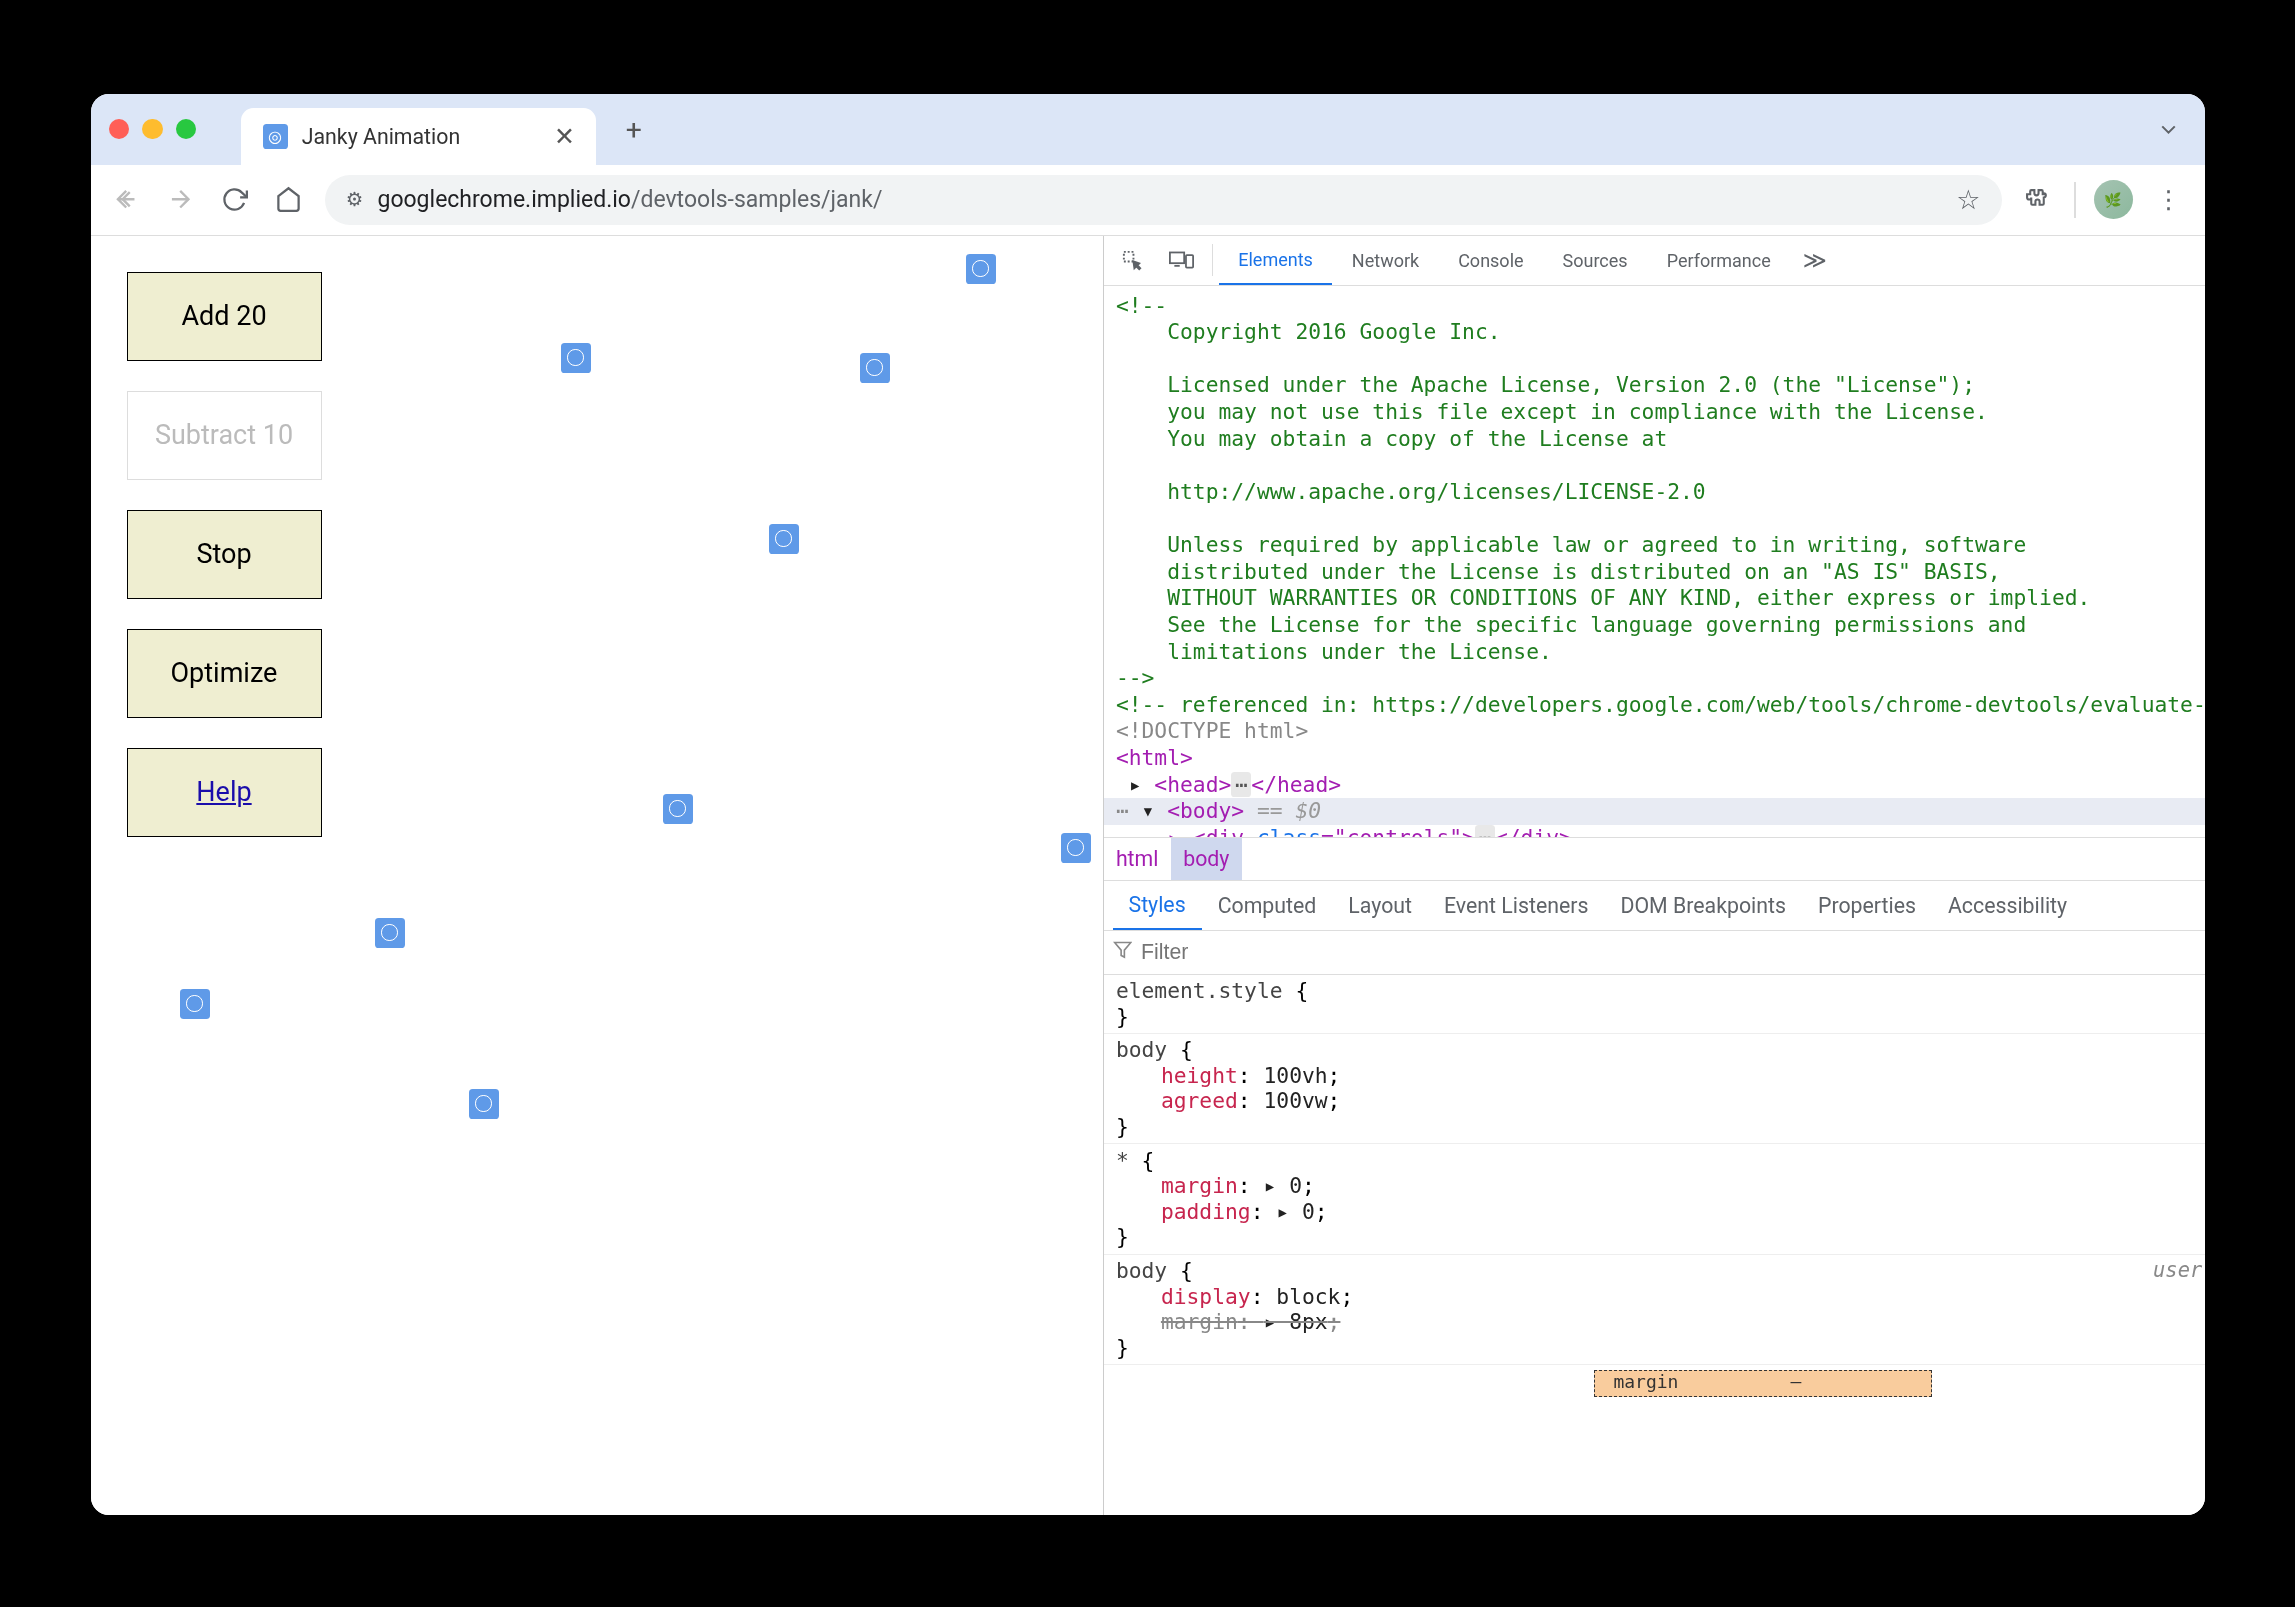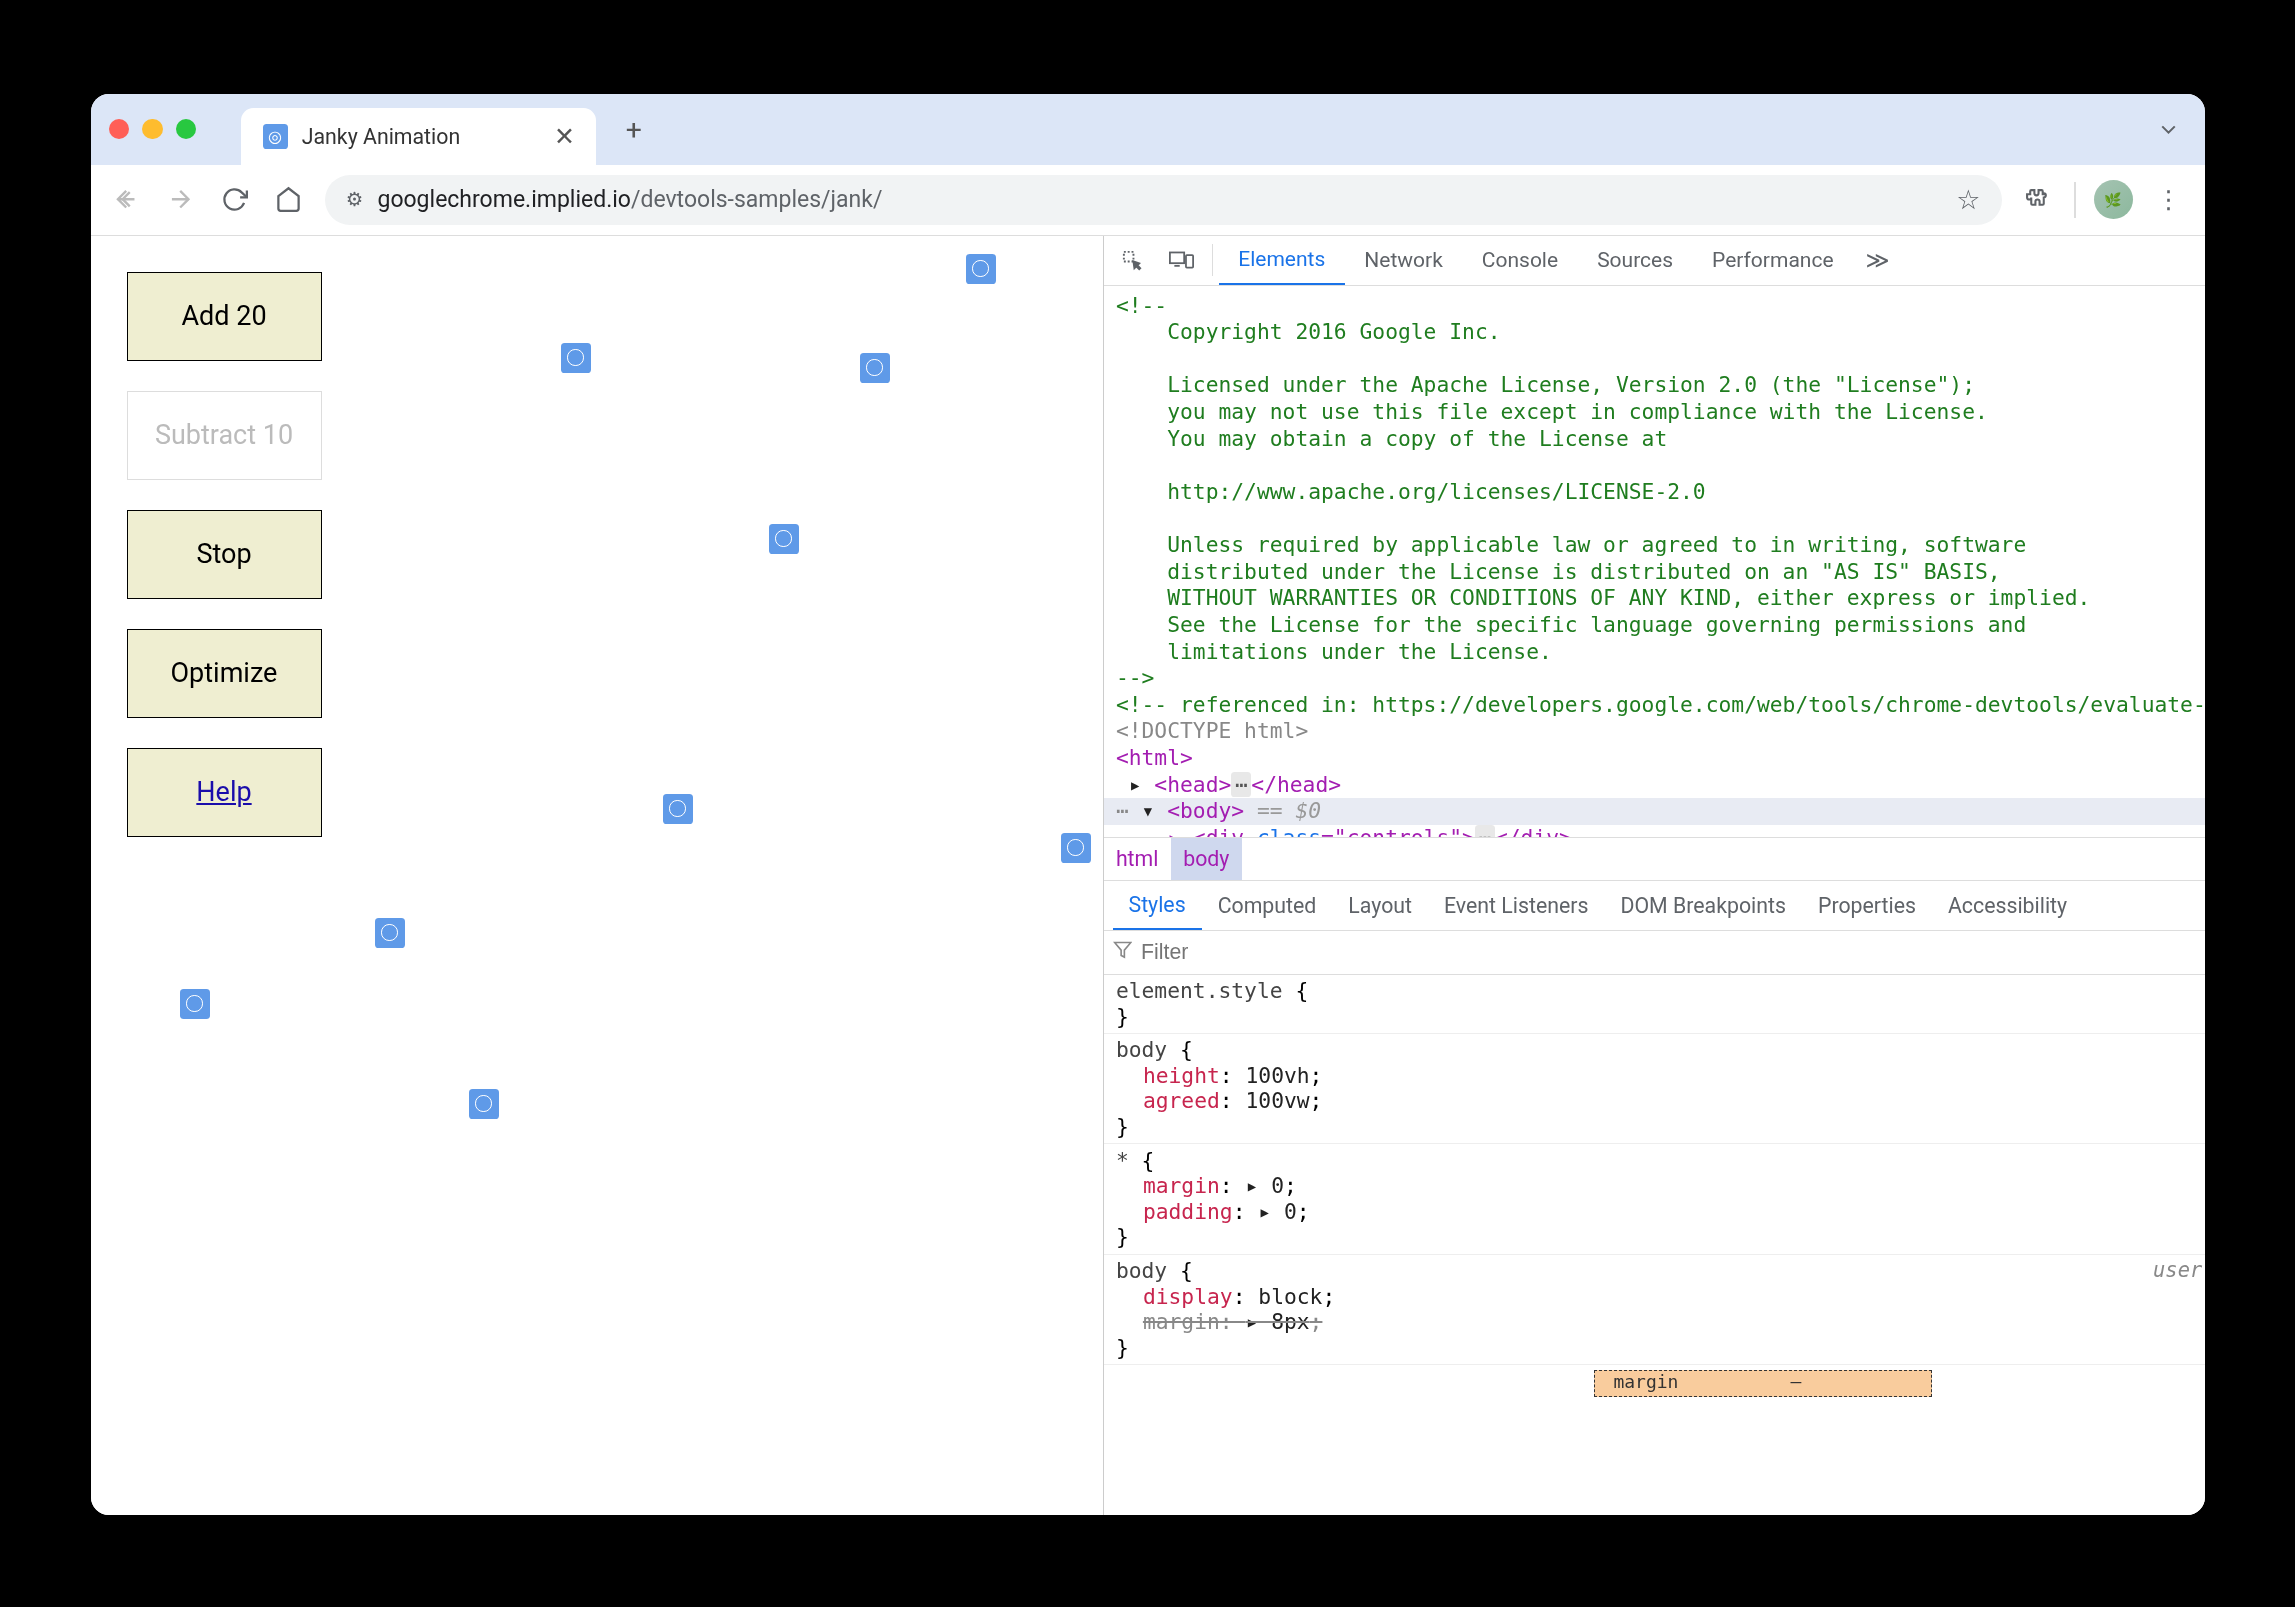--- a/index.html
+++ b/index.html
@@ -132,21 +132,21 @@
   border-bottom: 0.9px solid #ddd;
   padding: 0 5.3px;
   gap: 0;
 }
 .dt-tab {
   padding: 0 19.5px;
   height: 50px;
   display: flex;
   align-items: center;
   color: #5f6368;
-  font-size: 21px;
+  font-size: 18px;
 }
 .dt-tab.active { color: #1a73e8; border-bottom: 2.7px solid #1a73e8; }
 .dt-tab.icon-only { padding: 0 12.4px; font-size:23px; }
 .tree {
   flex: 0 0 551px;
   font-family: "Menlo", "Consolas", monospace;
   font-size: 21.3px;
   line-height: 1.25;
   padding: 7.1px 12.4px;
   white-space: pre;
@@ -211,21 +211,21 @@
 .rule .source {
   position: absolute;
   right: 12.4px;
   top: 3.6px;
   color: #5f6368;
   text-decoration: underline;
   font-size: 20.4px;
 }
 .rule .source.ua { font-style:italic;text-decoration:none;color:#888;}
 .selector { color: #444; }
-.prop { color: #c7254e; margin-left: 27px; text-align: right;}
+.prop { color: #c7254e; margin-left: 45px; text-align: right;}
 .val { color: #222; }
 .strike { text-decoration: line-through; color:#888;}
 .strike .prop { color:#888;}
 .boxmodel {
   display:flex;justify-content:center;padding:5.3px 0 0 0;
 }
 .boxmodel .m {
   width:338px;height:27px;border:1.8px dashed #333;background:#f9cc9d;display:flex;align-items:flex-start;justify-content:space-between;padding:0 18px;font-size:18px;font-family:monospace;color:#333;
 }
 </style>

